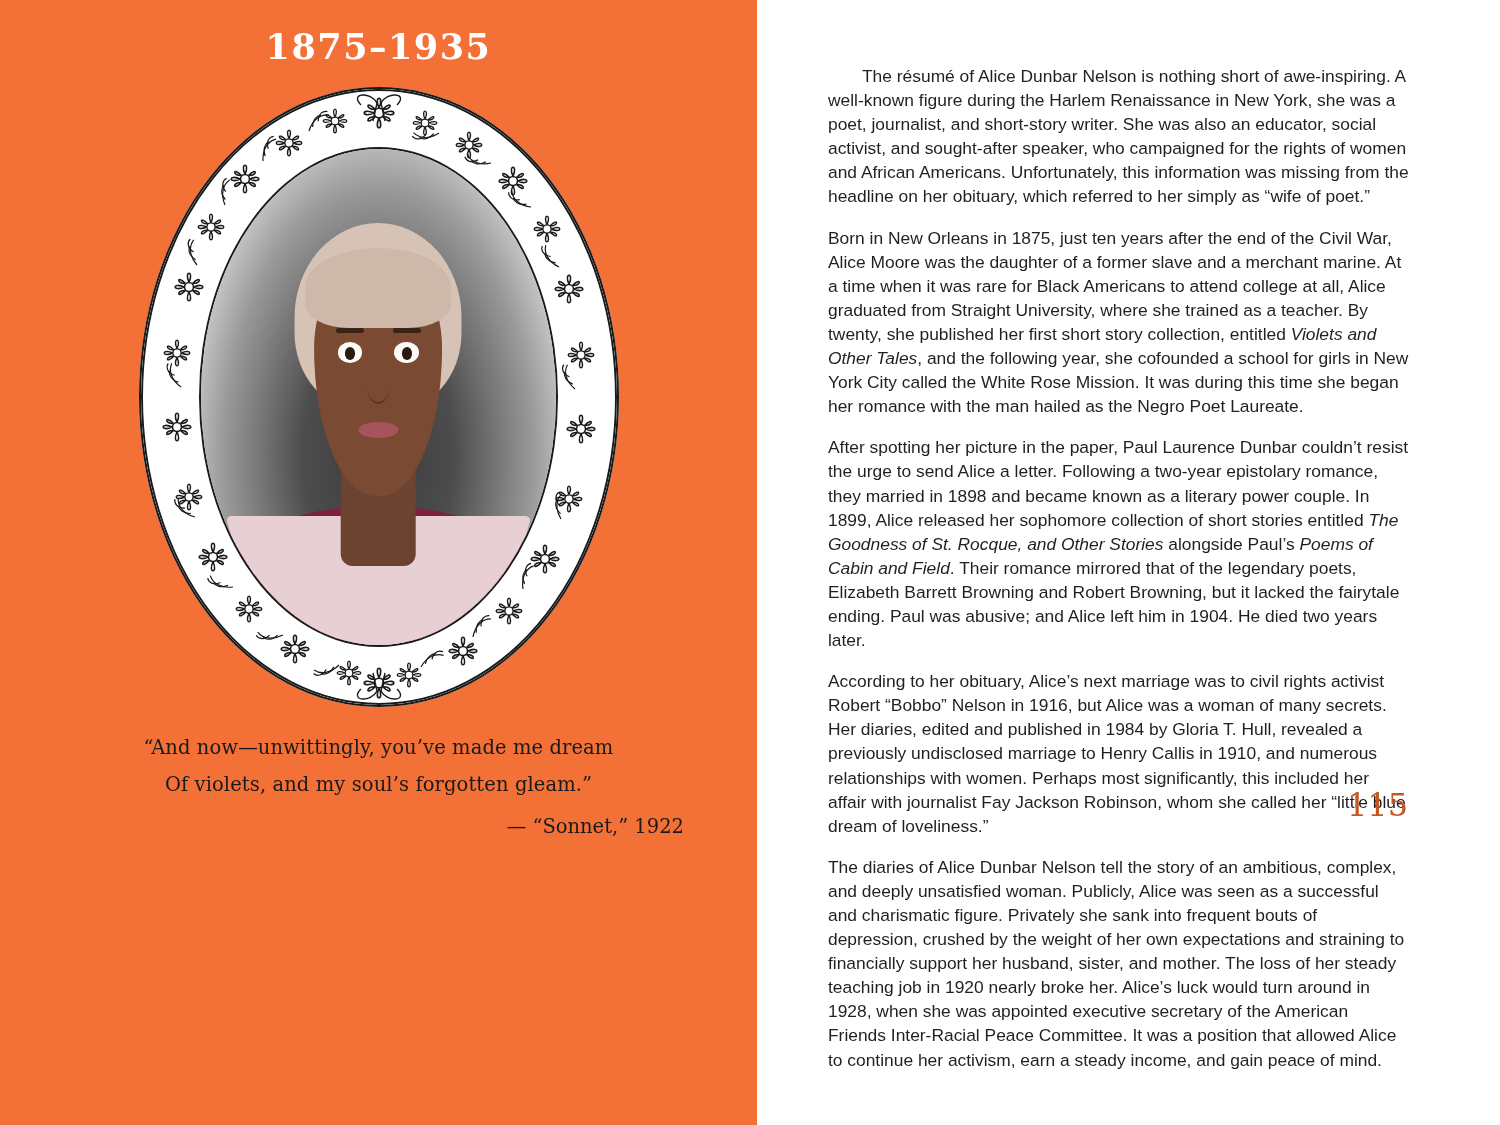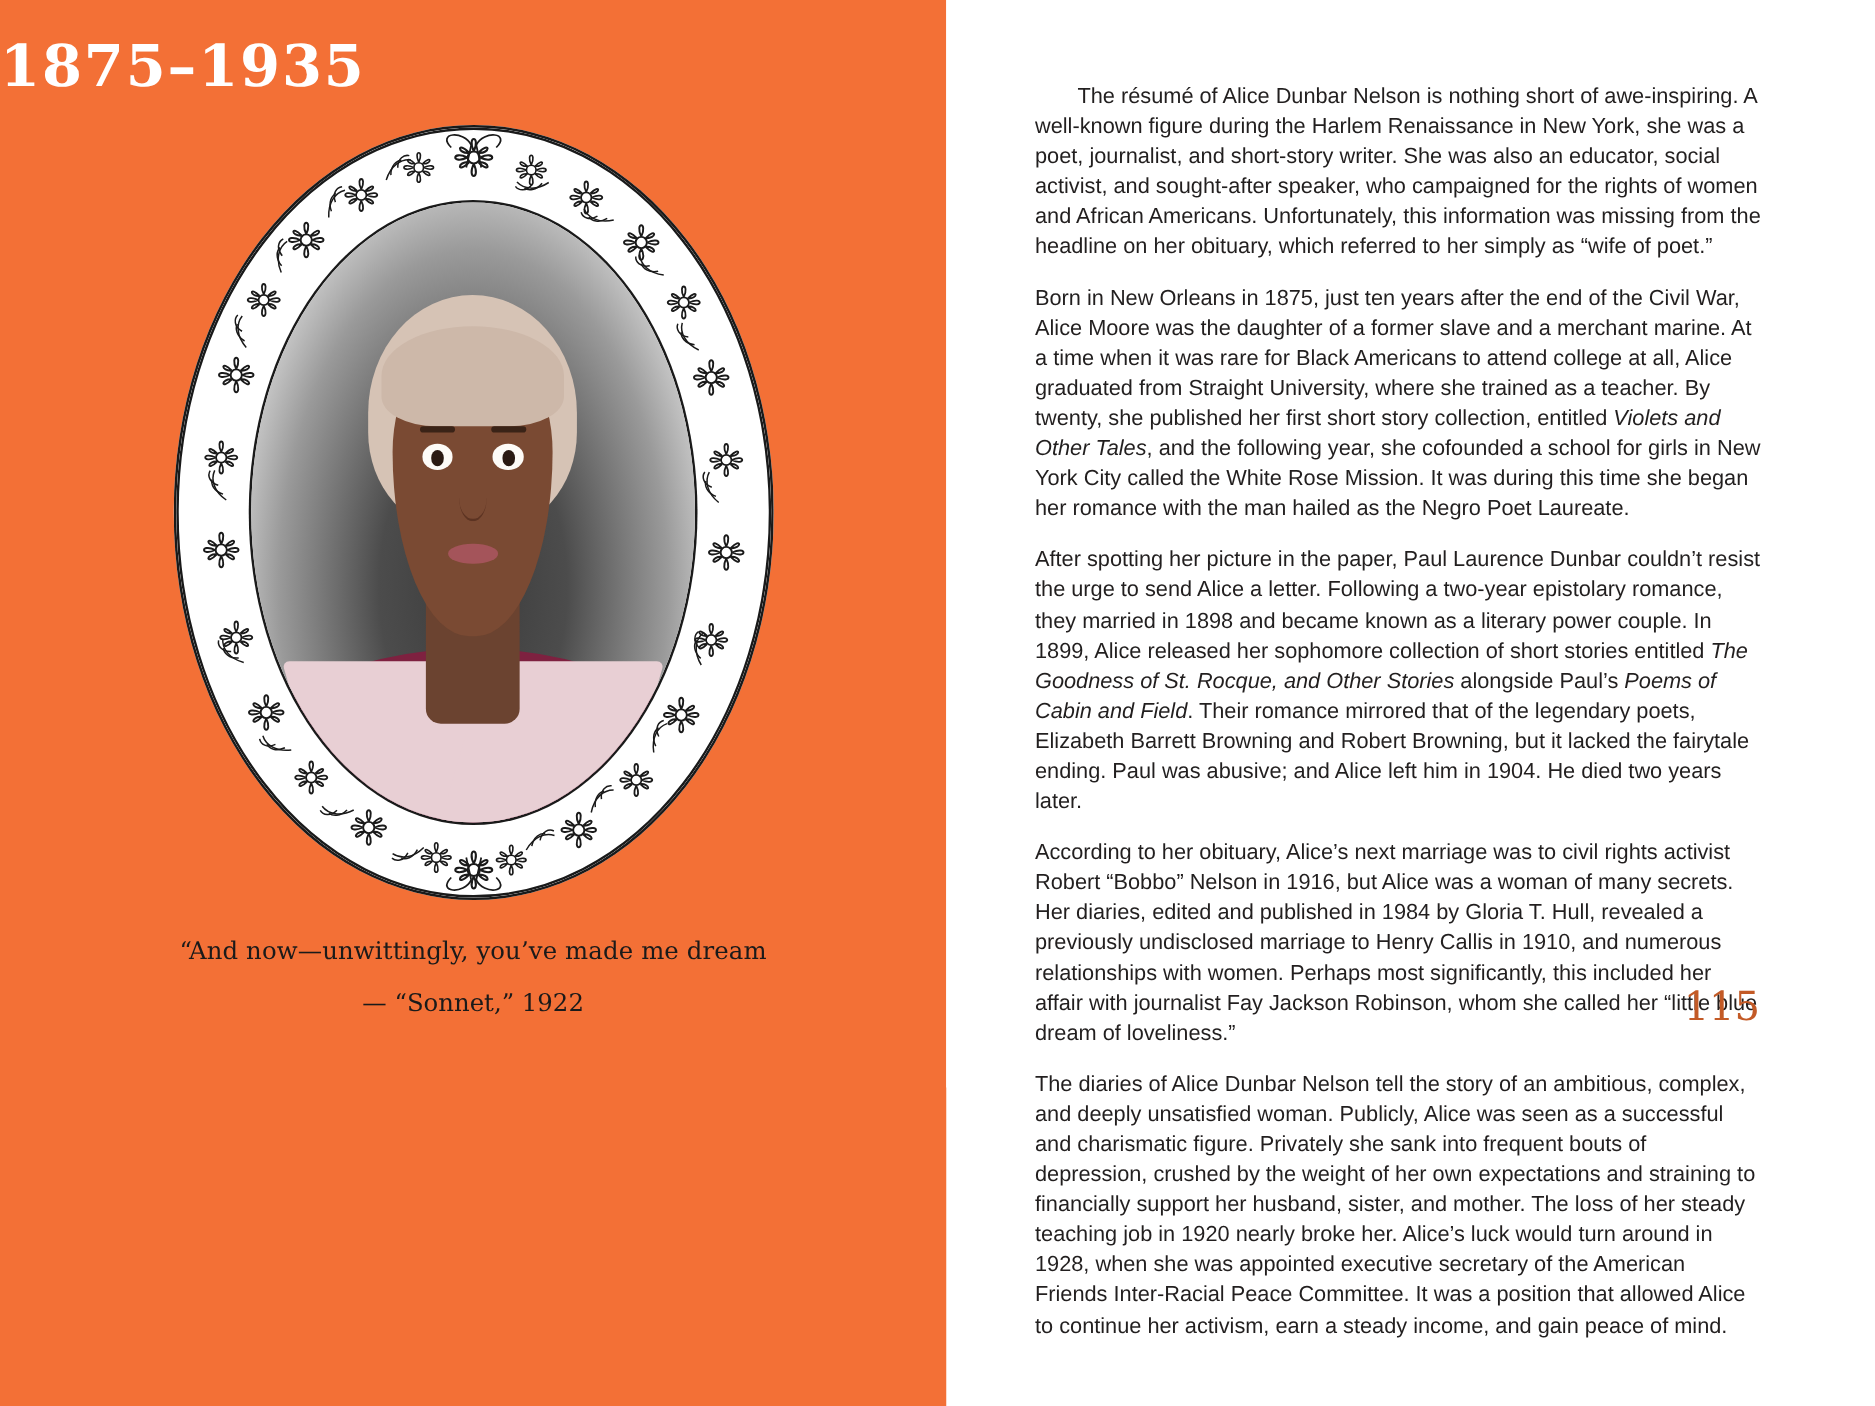--- a/index.html
+++ b/index.html
@@ -41,24 +41,25 @@
     font-size: 69px;
     line-height: 0.98;
     letter-spacing: -0.5px;
     font-style: italic;
   }
   .title-line.second {
     margin-top: 4px;
   }
   .life-years {
     margin-top: 26px;
+    text-align: center;
     font-family: "DejaVu Serif", serif;
     font-weight: bold;
     color: #ffffff;
-    font-size: 46px;
+    font-size: 35px;
     letter-spacing: 1.5px;
   }
 
   
   .portrait-wrap {
     position: relative;
     width: 480px;
     height: 620px;
     margin: 20px auto 0 auto;
   }
@@ -220,20 +221,21 @@
   .quote-line {
     font-family: "DejaVu Serif", serif;
     font-size: 19.5px;
     line-height: 1.9;
     letter-spacing: 0.1px;
   }
   .quote-attr {
     font-family: "DejaVu Serif", serif;
     font-size: 19.5px;
     margin-top: 12px;
+    text-align: right;
   }
 
   
   .right-page {
     position: relative;
     flex: 1 1 auto;
     height: 870px;
     background: #ffffff;
     padding: 64px 90px 0 71px;
     box-sizing: border-box;
@@ -380,20 +382,21 @@
           <div class="pupil left"></div>
           <div class="pupil right"></div>
           <div class="nose"></div>
           <div class="mouth"></div>
         </div>
       </div>
     </div>
 
     <div class="quote-block">
       <div class="quote-line">“And now—unwittingly, you’ve made me dream</div>
+      <div class="quote-line">Of violets, and my soul’s forgotten gleam.”</div>
       <div class="quote-attr">— “Sonnet,” 1922</div>
     </div>
   </div>
 
   <div class="right-page">
     <div class="body-text">
 
       <p class="first">The résumé of Alice Dunbar Nelson is nothing short of awe-inspiring. A well-known figure during the Harlem Renaissance in New York, she was a poet, journalist, and short-story writer. She was also an educator, social activist, and sought-after speaker, who campaigned for the rights of women and African Americans. Unfortunately, this information was missing from the headline on her obituary, which referred to her simply as “wife of poet.”</p>
 
       <p>

